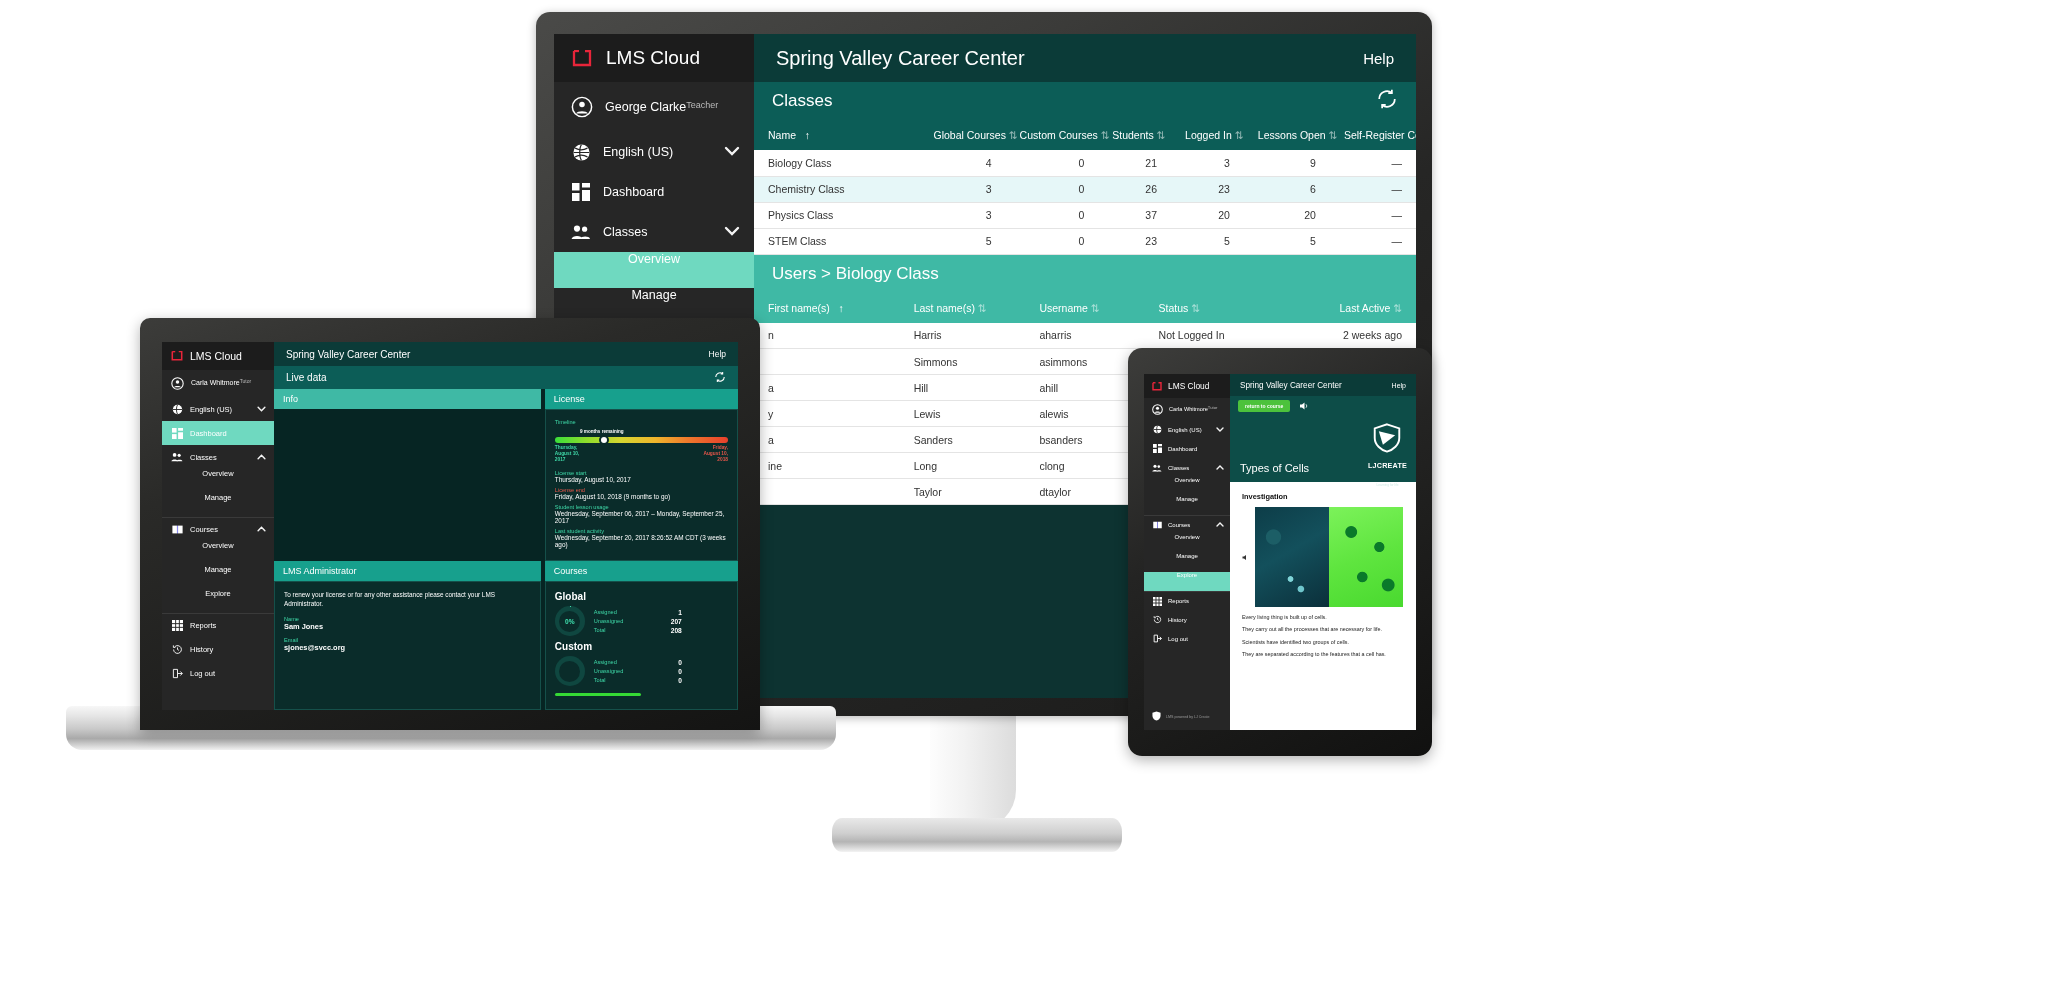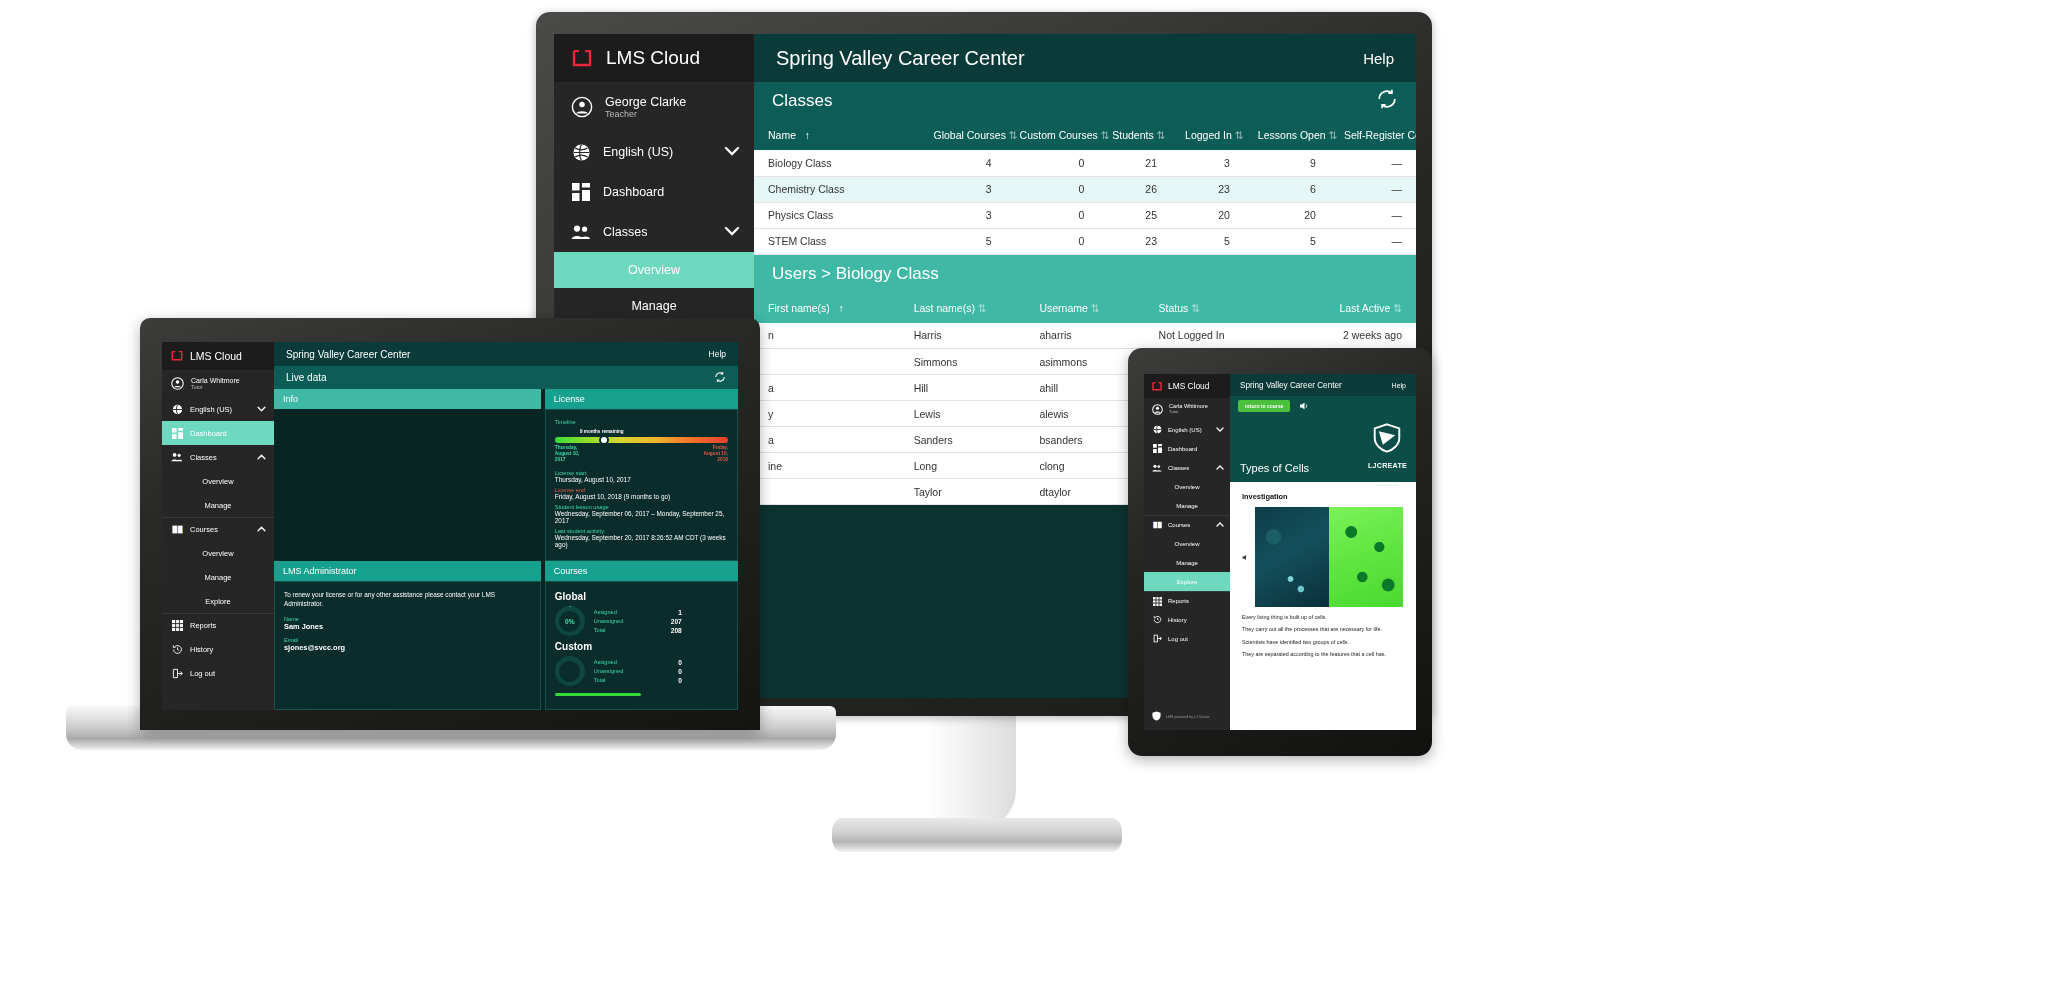--- a/index.html
+++ b/index.html
@@ -12,28 +12,28 @@
   #stage { position: relative; width: 2046px; height: 1004px; background:#fff; }
 
   
   .app { display: flex; width: 100%; height: 100%; background: #0d3331; overflow: hidden; }
   .side { background: #262626; display: flex; flex-direction: column; flex: 0 0 auto; }
   .side-brand { display: flex; align-items: center; background: #1c1c1c; }
   .brand-mark { display:inline-block; position: relative; }
   .brand-mark svg { display:block; }
   .side-user { display: flex; align-items: center; }
   .u-av { border-radius: 50%; background: transparent; display:flex; align-items:center; justify-content:center; }
-  .u-txt { display:flex; flex-direction:column; line-height:1.15; }
+  .u-txt { display:flex; line-height:1.15; }
   .u-name { color:#fff; }
   .u-role { color:#b9b9b9; }
   .nav-item { display: flex; align-items: center; color: #ffffff; position: relative; }
   .nav-item .ico { display:flex; align-items:center; justify-content:center; flex: 0 0 auto; }
   .nav-item .lbl { flex: 1 1 auto; white-space: nowrap; }
   .nav-item .chev { flex: 0 0 auto; opacity: .95; }
-  .nav-sub { color: #ffffff; display:flex; align-items:center; }
+  .nav-sub { color: #ffffff; display:flex; align-items:flex-start; }
   .nav-active { background: #6fd9c0; color: #ffffff; }
   .nav-sub.nav-active { background: #6fd9c0; }
   .nav-sep { border-top: 1px solid #3a3a3a; }
 
   .main { flex: 1 1 auto; display: flex; flex-direction: column; min-width: 0; background: #0d3331; }
   .topbar { background: #0b3b38; display:flex; align-items:center; justify-content:space-between; color:#fff; }
   .topbar .help { color:#fff; }
 
   .panel-head { background: #0c5d57; color:#fff; display:flex; align-items:center; justify-content:space-between; }
   .panel-head.teal { background: #3fb9a5; }
@@ -387,21 +387,21 @@
                 <td>0</td>
                 <td>26</td>
                 <td>23</td>
                 <td>6</td>
                 <td>—</td>
               </tr>
               <tr>
                 <td class="left">Physics Class</td>
                 <td>3</td>
                 <td>0</td>
-                <td>25</td>
+                <td>37</td>
                 <td>20</td>
                 <td>20</td>
                 <td>—</td>
               </tr>
               <tr>
                 <td class="left">STEM Class</td>
                 <td>5</td>
                 <td>0</td>
                 <td>23</td>
                 <td>5</td>

